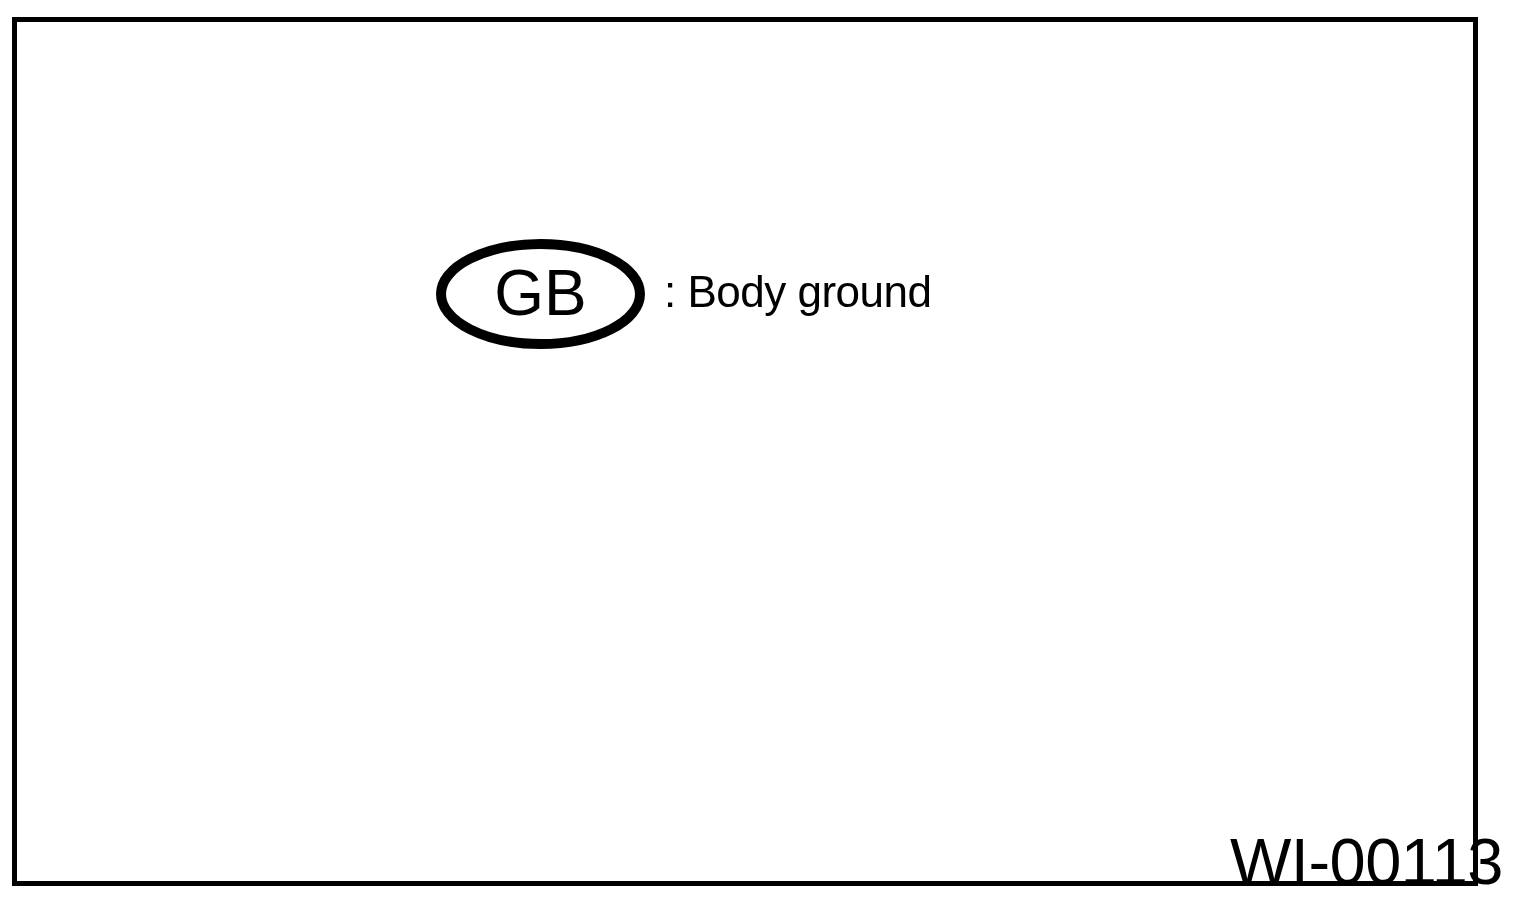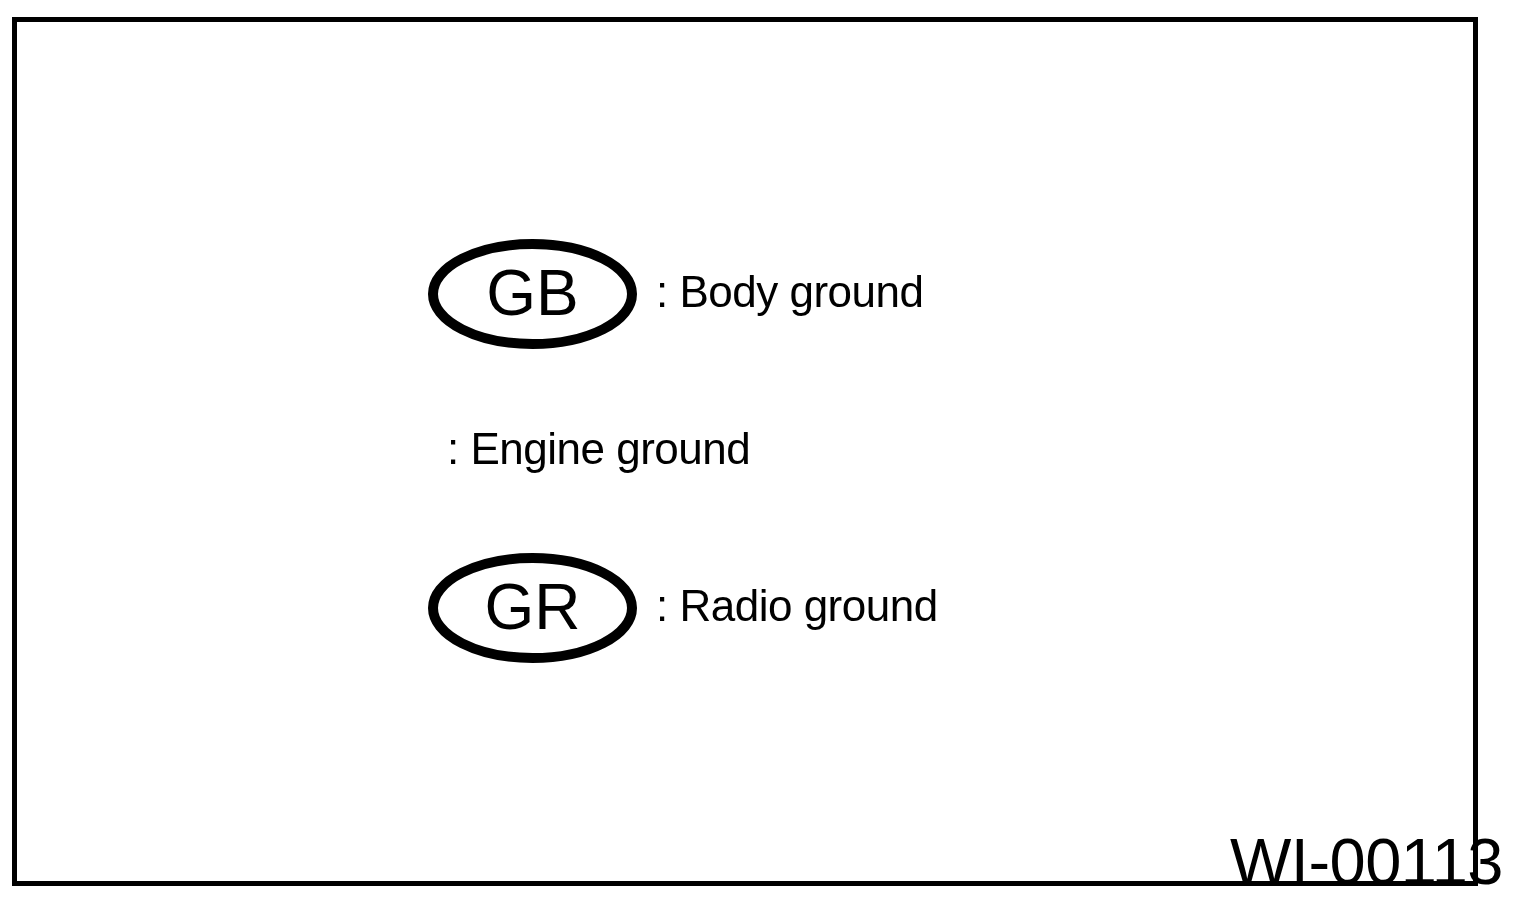--- a/index.html
+++ b/index.html
@@ -30,21 +30,21 @@
     width: 1466px;
     height: 869px;
     border: 5px solid #000000;
     box-sizing: border-box;
     background: #ffffff;
   }
 
   
   #legend-list {
     position: absolute;
-    left: 0;
+    left: 8px;
     top: 0;
     width: 1200px;
     height: 908px;
   }
 
   .legend-row {
     position: absolute;
     left: 428px;
     height: 110px;
     display: flex;
@@ -129,30 +129,20 @@
       <div class="ground-badge">
         <svg viewBox="0 0 209 110" xmlns="http://www.w3.org/2000/svg">
           <ellipse cx="104.5" cy="55" rx="99.5" ry="50" fill="#ffffff" stroke="#000000" stroke-width="10"></ellipse>
         </svg>
         <span class="badge-code">GB</span>
       </div>
       <span class="legend-text">: Body ground</span>
     </div>
 
     <div class="legend-row row-1">
-      <span class="legend-text">: Engine ground</span>
     </div>
 
-    <div class="legend-row row-2">
-      <div class="ground-badge">
-        <svg viewBox="0 0 209 110" xmlns="http://www.w3.org/2000/svg">
-          <ellipse cx="104.5" cy="55" rx="99.5" ry="50" fill="#ffffff" stroke="#000000" stroke-width="10"></ellipse>
-        </svg>
-        <span class="badge-code">GR</span>
-      </div>
-      <span class="legend-text">: Radio ground</span>
-    </div>
 
   </div>
 
   <div id="reference-code">WI-00113</div>
 
 </div>
 
 </body></html>

